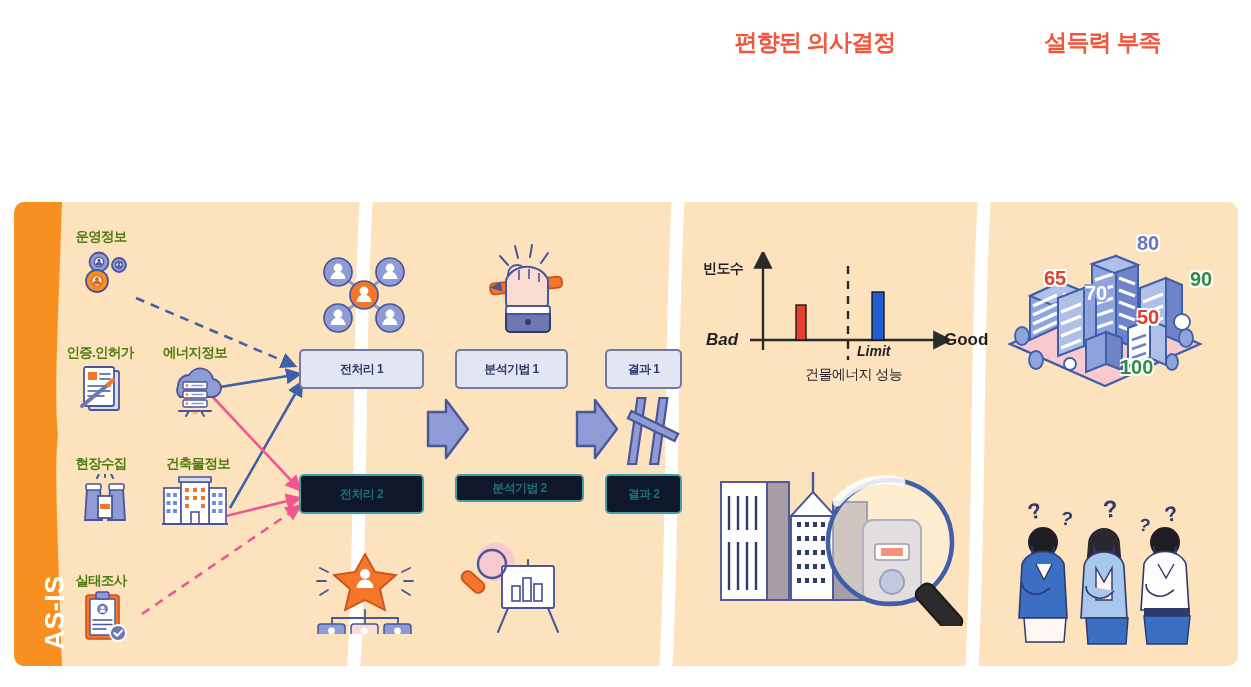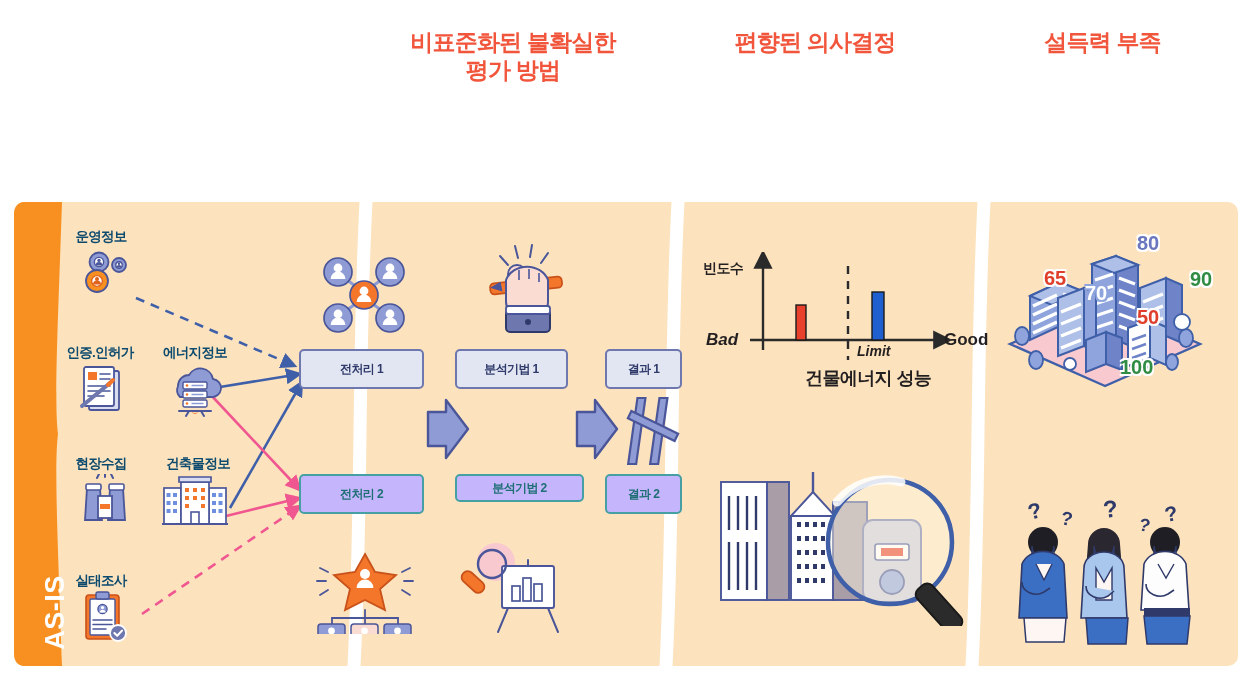--- a/index.html
+++ b/index.html
@@ -43,54 +43,52 @@
   }
 
   
   .pbox{
     position:absolute;border-radius:5px;display:flex;
     align-items:center;justify-content:center;
     font-weight:bold;font-size:12px;letter-spacing:-0.6px;
     box-sizing:border-box;
   }
   .pbox.r1{background:#E2E6F2;border:2.2px solid #6E77AE;color:#2F3A6B;}
-  .pbox.r2{background:#c4b5fd;border:2.2px solid #46A0A3;color:#1E6F73;}
+  .pbox.r2{background:#0f172a;border:2.2px solid #46A0A3;color:#1E6F73;}
 
   
   .cap{
-    position:absolute;text-align:center;color:#0c4a6e;
+    position:absolute;text-align:center;color:#4d7c0f;
     font-weight:bold;font-size:13.5px;letter-spacing:-0.7px;
     white-space:nowrap;
   }
 
   
   .ch-txt{position:absolute;white-space:nowrap;color:#231F20;}
   .ch-ylab{font-weight:bold;font-size:14px;letter-spacing:-0.6px;}
   .ch-end{font-weight:bold;font-style:italic;font-size:17px;}
   .ch-end.up{font-style:normal;}
   .ch-limit{font-weight:bold;font-style:italic;font-size:14px;}
-  .ch-xlab{font-weight:bold;font-size:18px;letter-spacing:-0.6px;}
+  .ch-xlab{font-weight:normal;font-size:14px;letter-spacing:-0.6px;}
 
   
   .score{
     position:absolute;font-weight:bold;font-size:20px;
     text-shadow:
       -1.6px -1.6px 0 #fff, 1.6px -1.6px 0 #fff,
       -1.6px  1.6px 0 #fff, 1.6px  1.6px 0 #fff;
     padding-left: 32px;
   }
   svg{display:block;}
 </style>
 </head>
 <body>
 
 <div id="stage">
 
-  <div class="hd-title" style="left:378px;top:28px;width:270px;">비표준화된 불확실한
-평가 방법</div>
   <div class="hd-title" style="left:690px;top:28px;width:250px;">편향된 의사결정</div>
   <div class="hd-title" style="left:1000px;top:28px;width:205px;">설득력 부족</div>
 
 
   <div id="body-panel">
 
     <svg width="1224" height="464" viewBox="0 0 1224 464" style="position:absolute;left:0;top:0;">
       <path d="M352,0 C344,150 348,310 340,464" stroke="#ffffff" stroke-width="13" fill="none" stroke-linecap="round"></path>
       <path d="M664,0 C656,150 660,310 652,464" stroke="#ffffff" stroke-width="13" fill="none" stroke-linecap="round"></path>
       <path d="M970,0 C962,150 966,310 958,464" stroke="#ffffff" stroke-width="13" fill="none" stroke-linecap="round"></path>

